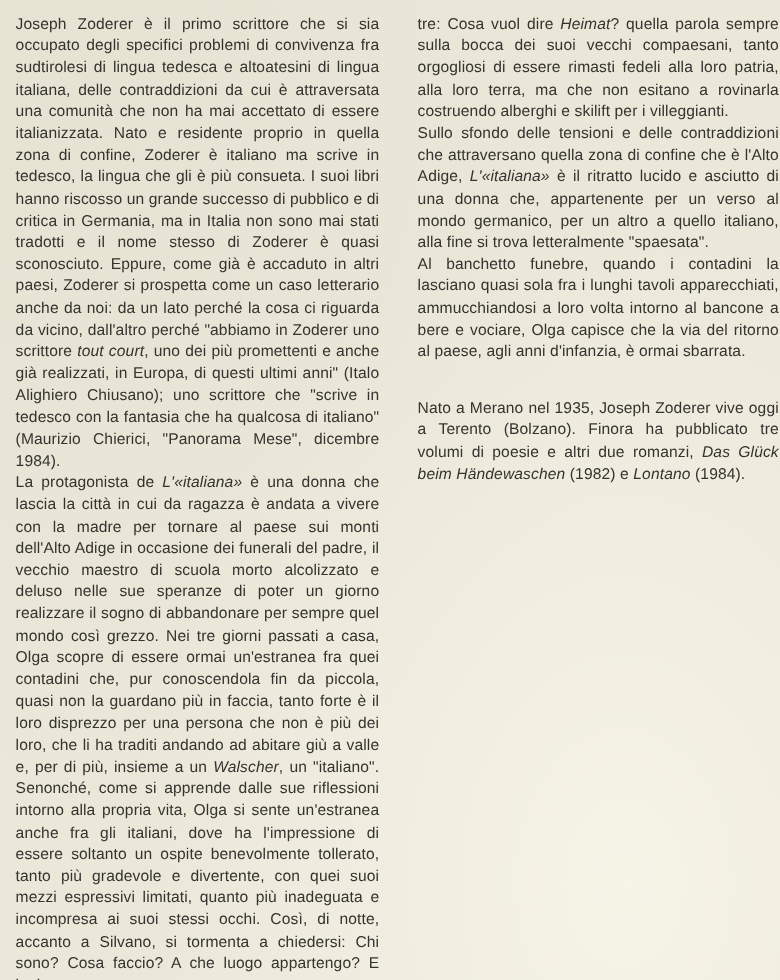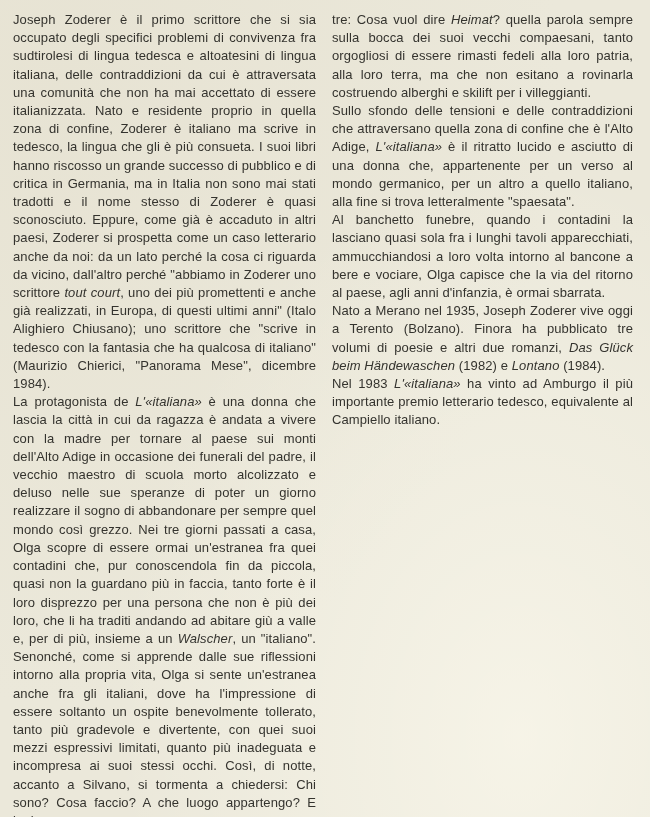--- a/index.html
+++ b/index.html
@@ -21,35 +21,34 @@
   .col {
     position: absolute;
     top: 11px;
     font-size: 13px;
     line-height: 18.2px;
     letter-spacing: 0.1px;
     color: #34332e;
     text-align: justify;
   }
   .col-left  { left: 13px;  width: 303px; }
-  .col-right { left: 332px; width: 301px; }
+  .col-right { left: 348px; width: 301px; }
   .col p { margin: 0; padding: 0; }
-  .col p.gap { }
+  .col p.gap { margin-top: 29px; }
   
   .col p.continues { text-align-last: justify; }
   .it { font-style: italic; }
 </style>
 </head>
 <body>
 
 <main class="page">
   <section class="col col-left">
       <p><span>Joseph Zoderer è il primo scrittore che si sia occupato degli specifici problemi di convivenza fra sudtirolesi di lingua tedesca e altoatesini di lingua italiana, delle contraddizioni da cui è attraversata una comunità che non ha mai accettato di essere italianizzata. Nato e residente proprio in quella zona di confine, Zoderer è italiano ma scrive in tedesco, la lingua che gli è più consueta. I suoi libri hanno riscosso un grande successo di pubblico e di critica in Germania, ma in Italia non sono mai stati tradotti e il nome stesso di Zoderer è quasi sconosciuto. Eppure, come già è accaduto in altri paesi, Zoderer si prospetta come un caso letterario anche da noi: da un lato perché la cosa ci riguarda da vicino, dall'altro perché "abbiamo in Zoderer uno scrittore </span><span class="it">tout court</span><span>, uno dei più promettenti e anche già realizzati, in Europa, di questi ultimi anni" (Italo Alighiero Chiusano); uno scrittore che "scrive in tedesco con la fantasia che ha qualcosa di italiano" (Maurizio Chierici, "Panorama Mese", dicembre 1984).</span></p>
       <p class="continues"><span>La protagonista de </span><span class="it">L'«italiana»</span><span> è una donna che lascia la città in cui da ragazza è andata a vivere con la madre per tornare al paese sui monti dell'Alto Adige in occasione dei funerali del padre, il vecchio maestro di scuola morto alcolizzato e deluso nelle sue speranze di poter un giorno realizzare il sogno di abbandonare per sempre quel mondo così grezzo. Nei tre giorni passati a casa, Olga scopre di essere ormai un'estranea fra quei contadini che, pur conoscendola fin da piccola, quasi non la guardano più in faccia, tanto forte è il loro disprezzo per una persona che non è più dei loro, che li ha traditi andando ad abitare giù a valle e, per di più, insieme a un </span><span class="it">Walscher</span><span>, un "italiano". Senonché, come si apprende dalle sue riflessioni intorno alla propria vita, Olga si sente un'estranea anche fra gli italiani, dove ha l'impressione di essere soltanto un ospite benevolmente tollerato, tanto più gradevole e divertente, con quei suoi mezzi espressivi limitati, quanto più inadeguata e incompresa ai suoi stessi occhi. Così, di notte, accanto a Silvano, si tormenta a chiedersi: Chi sono? Cosa faccio? A che luogo appartengo? E inol-</span></p>
     </section>
   <section class="col col-right">
       <p><span>tre: Cosa vuol dire </span><span class="it">Heimat</span><span>? quella parola sempre sulla bocca dei suoi vecchi compaesani, tanto orgogliosi di essere rimasti fedeli alla loro patria, alla loro terra, ma che non esitano a rovinarla costruendo alberghi e skilift per i villeggianti.</span></p>
       <p><span>Sullo sfondo delle tensioni e delle contraddizioni che attraversano quella zona di confine che è l'Alto Adige, </span><span class="it">L'«italiana»</span><span> è il ritratto lucido e asciutto di una donna che, appartenente per un verso al mondo germanico, per un altro a quello italiano, alla fine si trova letteralmente "spaesata".</span></p>
       <p><span>Al banchetto funebre, quando i contadini la lasciano quasi sola fra i lunghi tavoli apparecchiati, ammucchiandosi a loro volta intorno al bancone a bere e vociare, Olga capisce che la via del ritorno al paese, agli anni d'infanzia, è ormai sbarrata.</span></p>
       <p class="gap"><span>Nato a Merano nel 1935, Joseph Zoderer vive oggi a Terento (Bolzano). Finora ha pubblicato tre volumi di poesie e altri due romanzi, </span><span class="it">Das Glück beim Händewaschen</span><span> (1982) e </span><span class="it">Lontano</span><span> (1984).</span></p>
-      <p><span>Nel 1983 </span><span class="it">L'«italiana»</span><span> ha vinto ad Amburgo il più importante premio letterario tedesco, equivalente al Campiello italiano.</span></p>
     </section>
 </main>
 
 </body></html>

